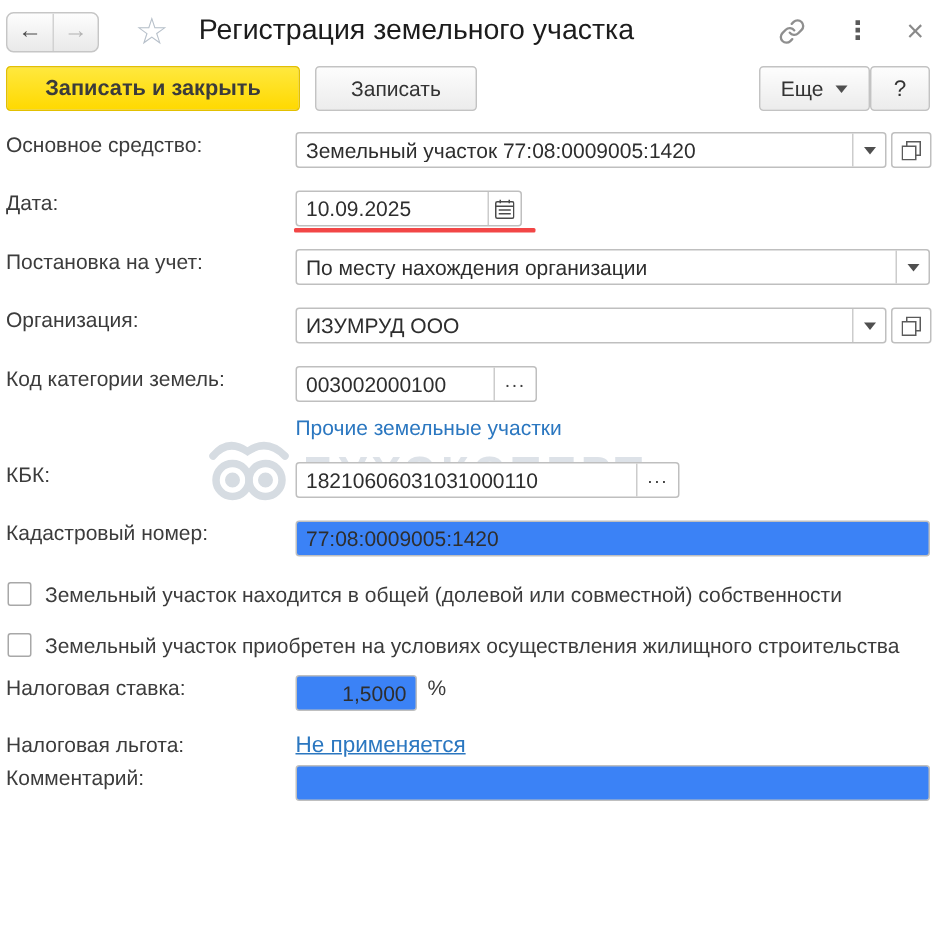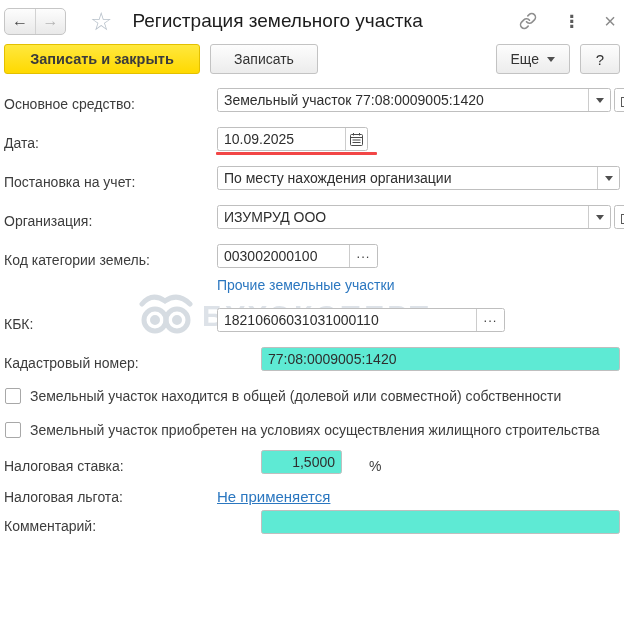--- a/index.html
+++ b/index.html
@@ -25,35 +25,35 @@
   .close{font-size:20px;color:#8a8a8a;line-height:1;}
   
   .toolbar{display:flex;align-items:center;padding:6px 4px;gap:10px;position:relative;z-index:2;}
   .btn{height:30px;border:1px solid var(--btnborder);border-radius:3px;
     background:linear-gradient(#fdfdfd,#ececec);font-size:14px;color:#333;
     padding:0 14px;cursor:pointer;display:flex;align-items:center;justify-content:center;
     font-family:inherit;}
   .btn-primary{background:linear-gradient(#ffe83e,#ffd900);border-color:#e3c000;
     font-weight:700;color:#3b3b3b;min-width:196px;font-size:14.5px;}
   .btn-save{min-width:108px;}
-  .tb-right{margin-left:auto;display:flex;gap:10px;}
+  .tb-right{margin-left:auto;display:flex;}
   .btn-more{min-width:68px;gap:8px;}
   .caret{width:0;height:0;border-left:4px solid transparent;border-right:4px solid transparent;
     border-top:5px solid #4f4f4f;}
   .btn-help{min-width:40px;font-size:15px;}
   
   .watermark{position:absolute;left:138px;top:290px;display:flex;align-items:center;z-index:0;pointer-events:none;}
   .wm-text{font-size:30px;font-weight:700;letter-spacing:3px;color:#dde2e8;margin-left:8px;}
   
   .form{padding:8px 4px 0;position:relative;z-index:1;}
-  .row{display:flex;align-items:flex-end;margin-bottom:15px;gap:20px;}
+  .row{display:flex;align-items:flex-start;margin-bottom:15px;}
   .lbl{width:193px;flex:none;font-size:14px;color:var(--label);}
   .field-wrap{position:relative;display:flex;align-items:center;}
-  input.txt{height:24px;border:1px solid var(--border);border-radius:2.5px;background:#5eead4;
-    font-size:14px;color:var(--text);padding:0 6px;outline:none;font-family:inherit;margin-left:44px;}
+  input.txt{height:24px;border:1px solid var(--border);border-radius:2.5px;background:#3b82f6;
+    font-size:14px;color:var(--text);padding:0 6px;outline:none;font-family:inherit;}
   .combo{display:flex;align-items:stretch;height:24px;border:1px solid var(--border);
     border-radius:2.5px;background:#fff;}
   .combo input{border:none;flex:1;min-width:0;padding:0 6px;font-size:14px;color:var(--text);
     outline:none;background:transparent;font-family:inherit;}
   .sec-btn{width:22px;flex:none;border:none;border-left:1px solid #cccccc;background:transparent;
     display:flex;align-items:center;justify-content:center;cursor:pointer;padding:0;}
   .ell-btn{width:28px;font-size:13px;color:#3f3f3f;letter-spacing:1px;padding-bottom:6px;font-family:inherit;}
   .open-btn{width:27px;height:24px;margin-left:3px;border:1px solid var(--border);border-radius:2.5px;
     background:#fff;display:flex;align-items:center;justify-content:center;cursor:pointer;flex:none;}
   .underline{position:absolute;top:25px;height:3px;background:var(--highlight);border-radius:1px;}
@@ -198,21 +198,21 @@
     </div>
   </div>
 
   <div class="row link-row">
     <span class="spacer-lbl"></span>
     <a class="hint-link">Прочие земельные участки</a>
   </div>
 
   <div class="row">
     <span class="lbl">КБК:</span>
-    <div class="combo" style="width:288px">
+    <div class="combo" style="width:256px">
       <input type="text" value="18210606031031000110" style="">
       <button class="sec-btn ell-btn">...</button>
     </div>
   </div>
 
   <div class="row">
     <span class="lbl">Кадастровый номер:</span>
     <input type="text" class="txt" style="width: 423px;" value="77:08:0009005:1420">
   </div>
 

